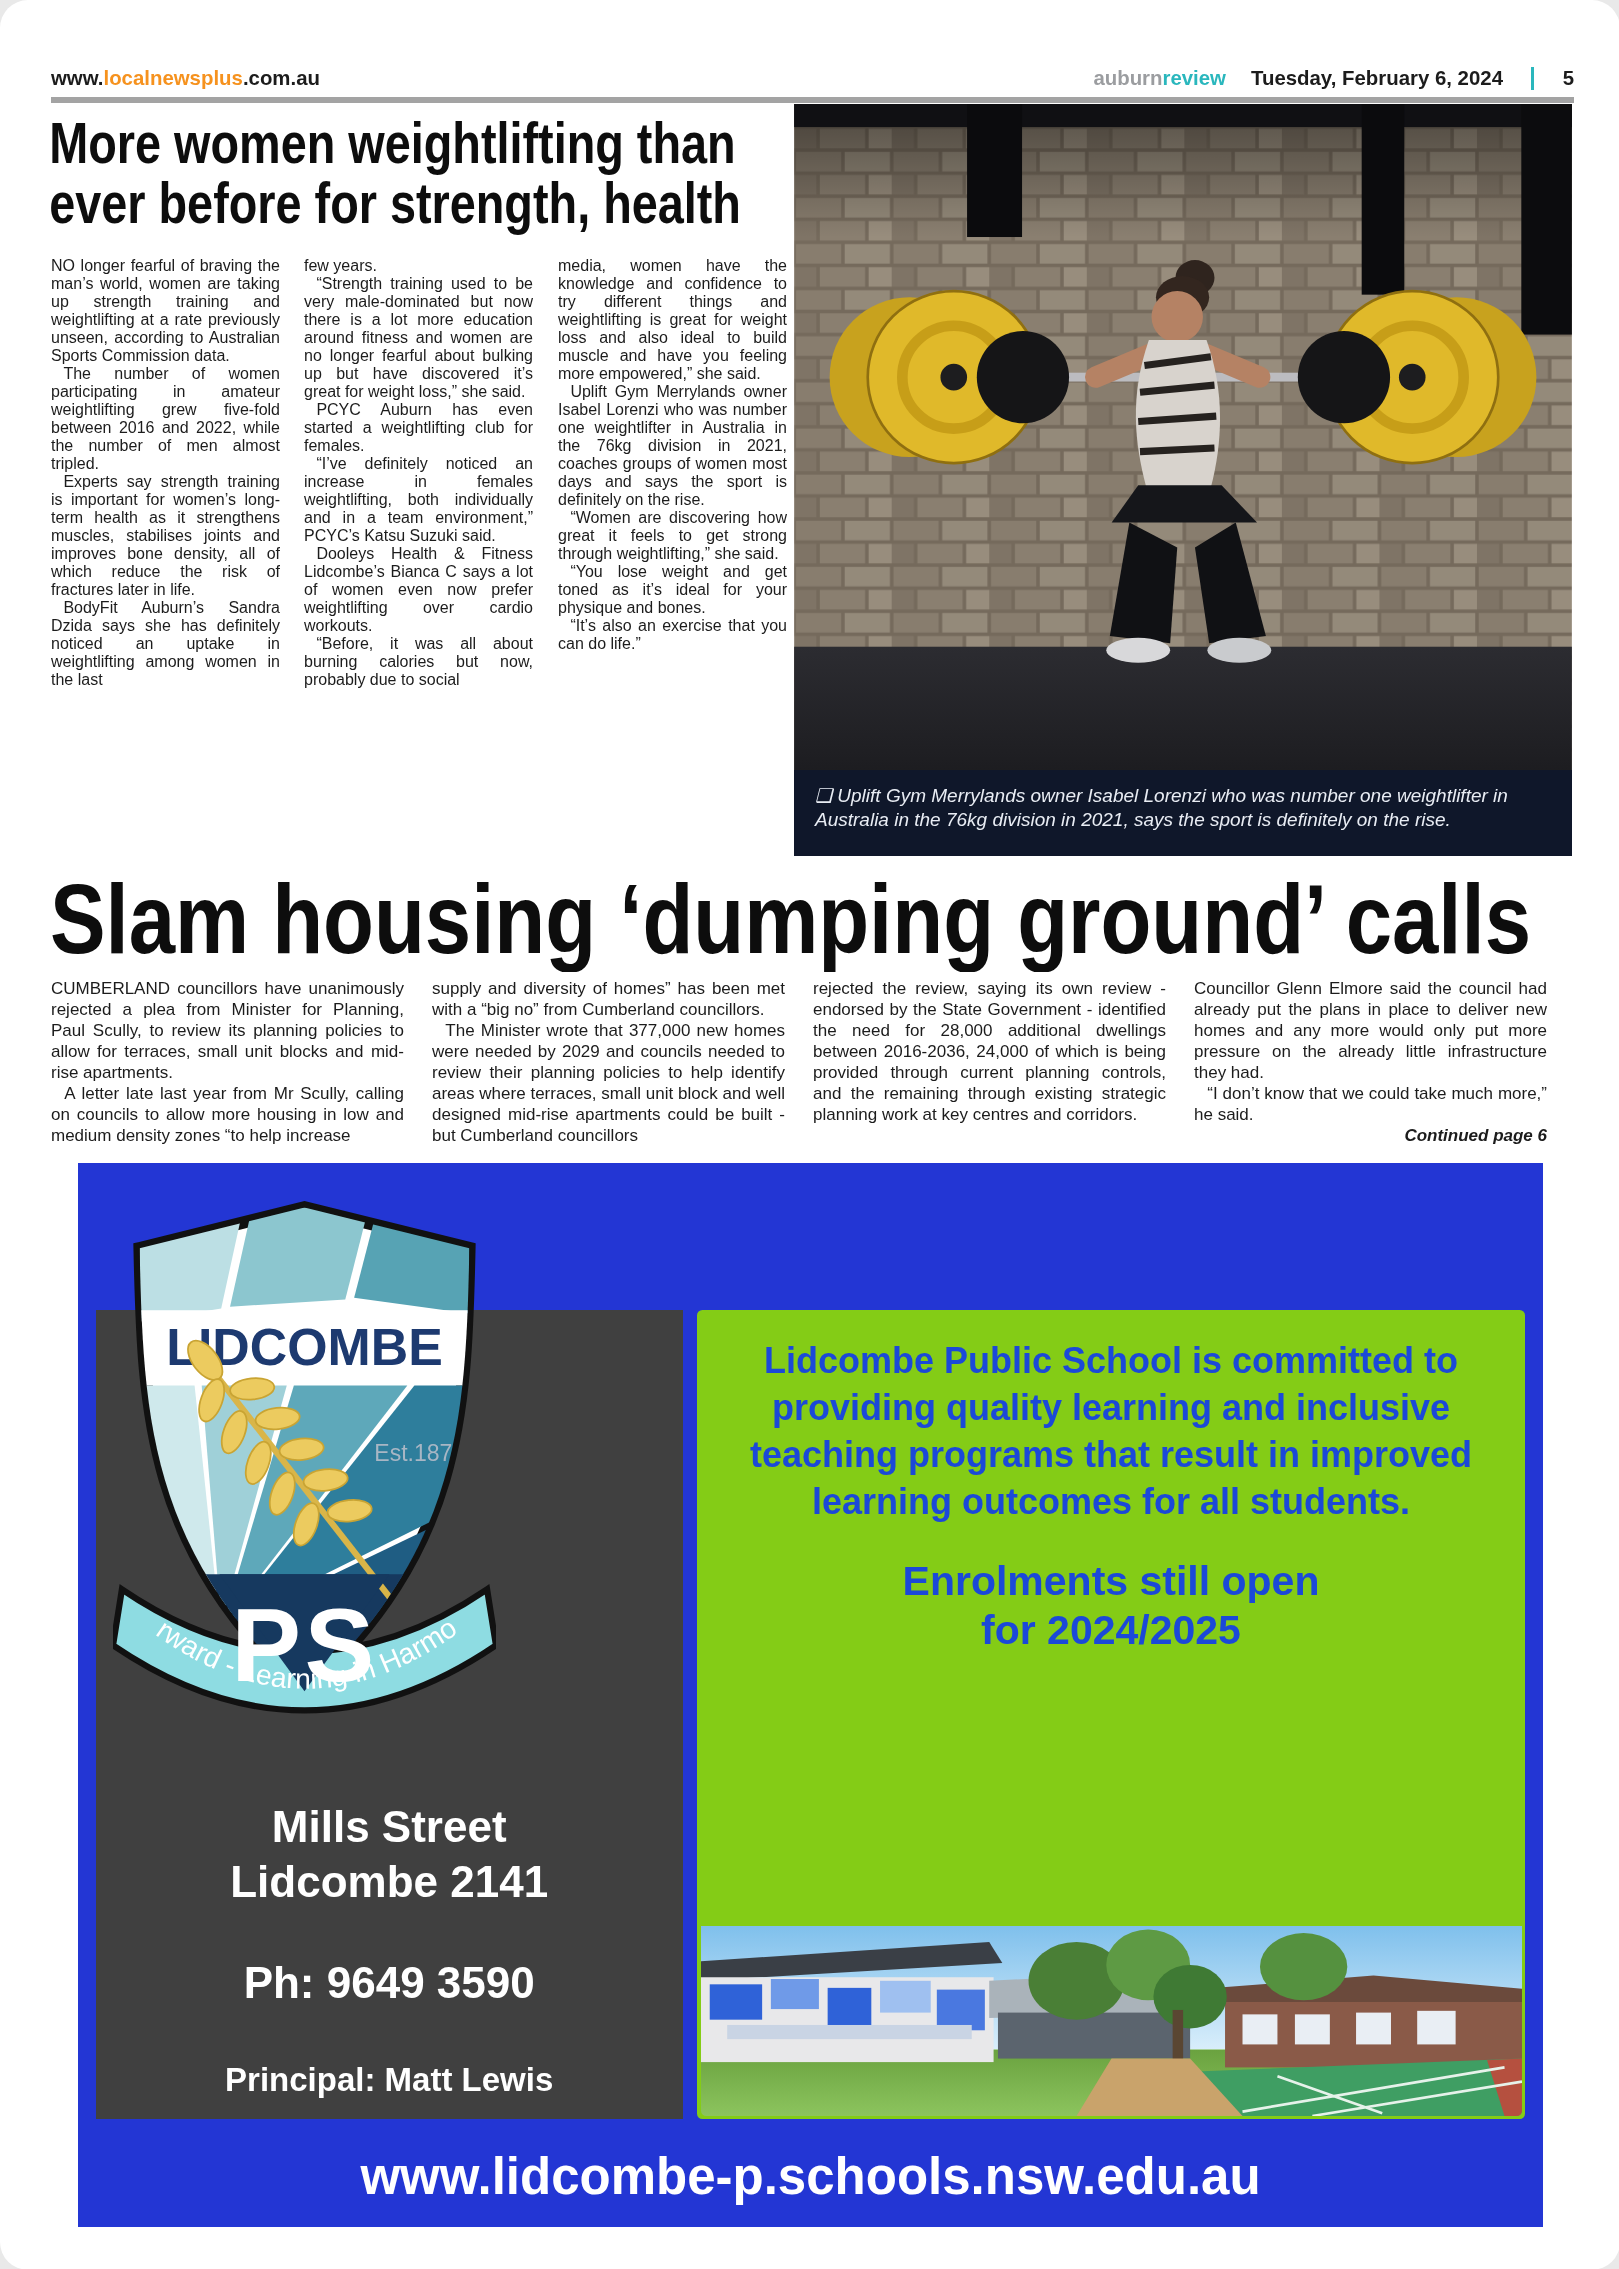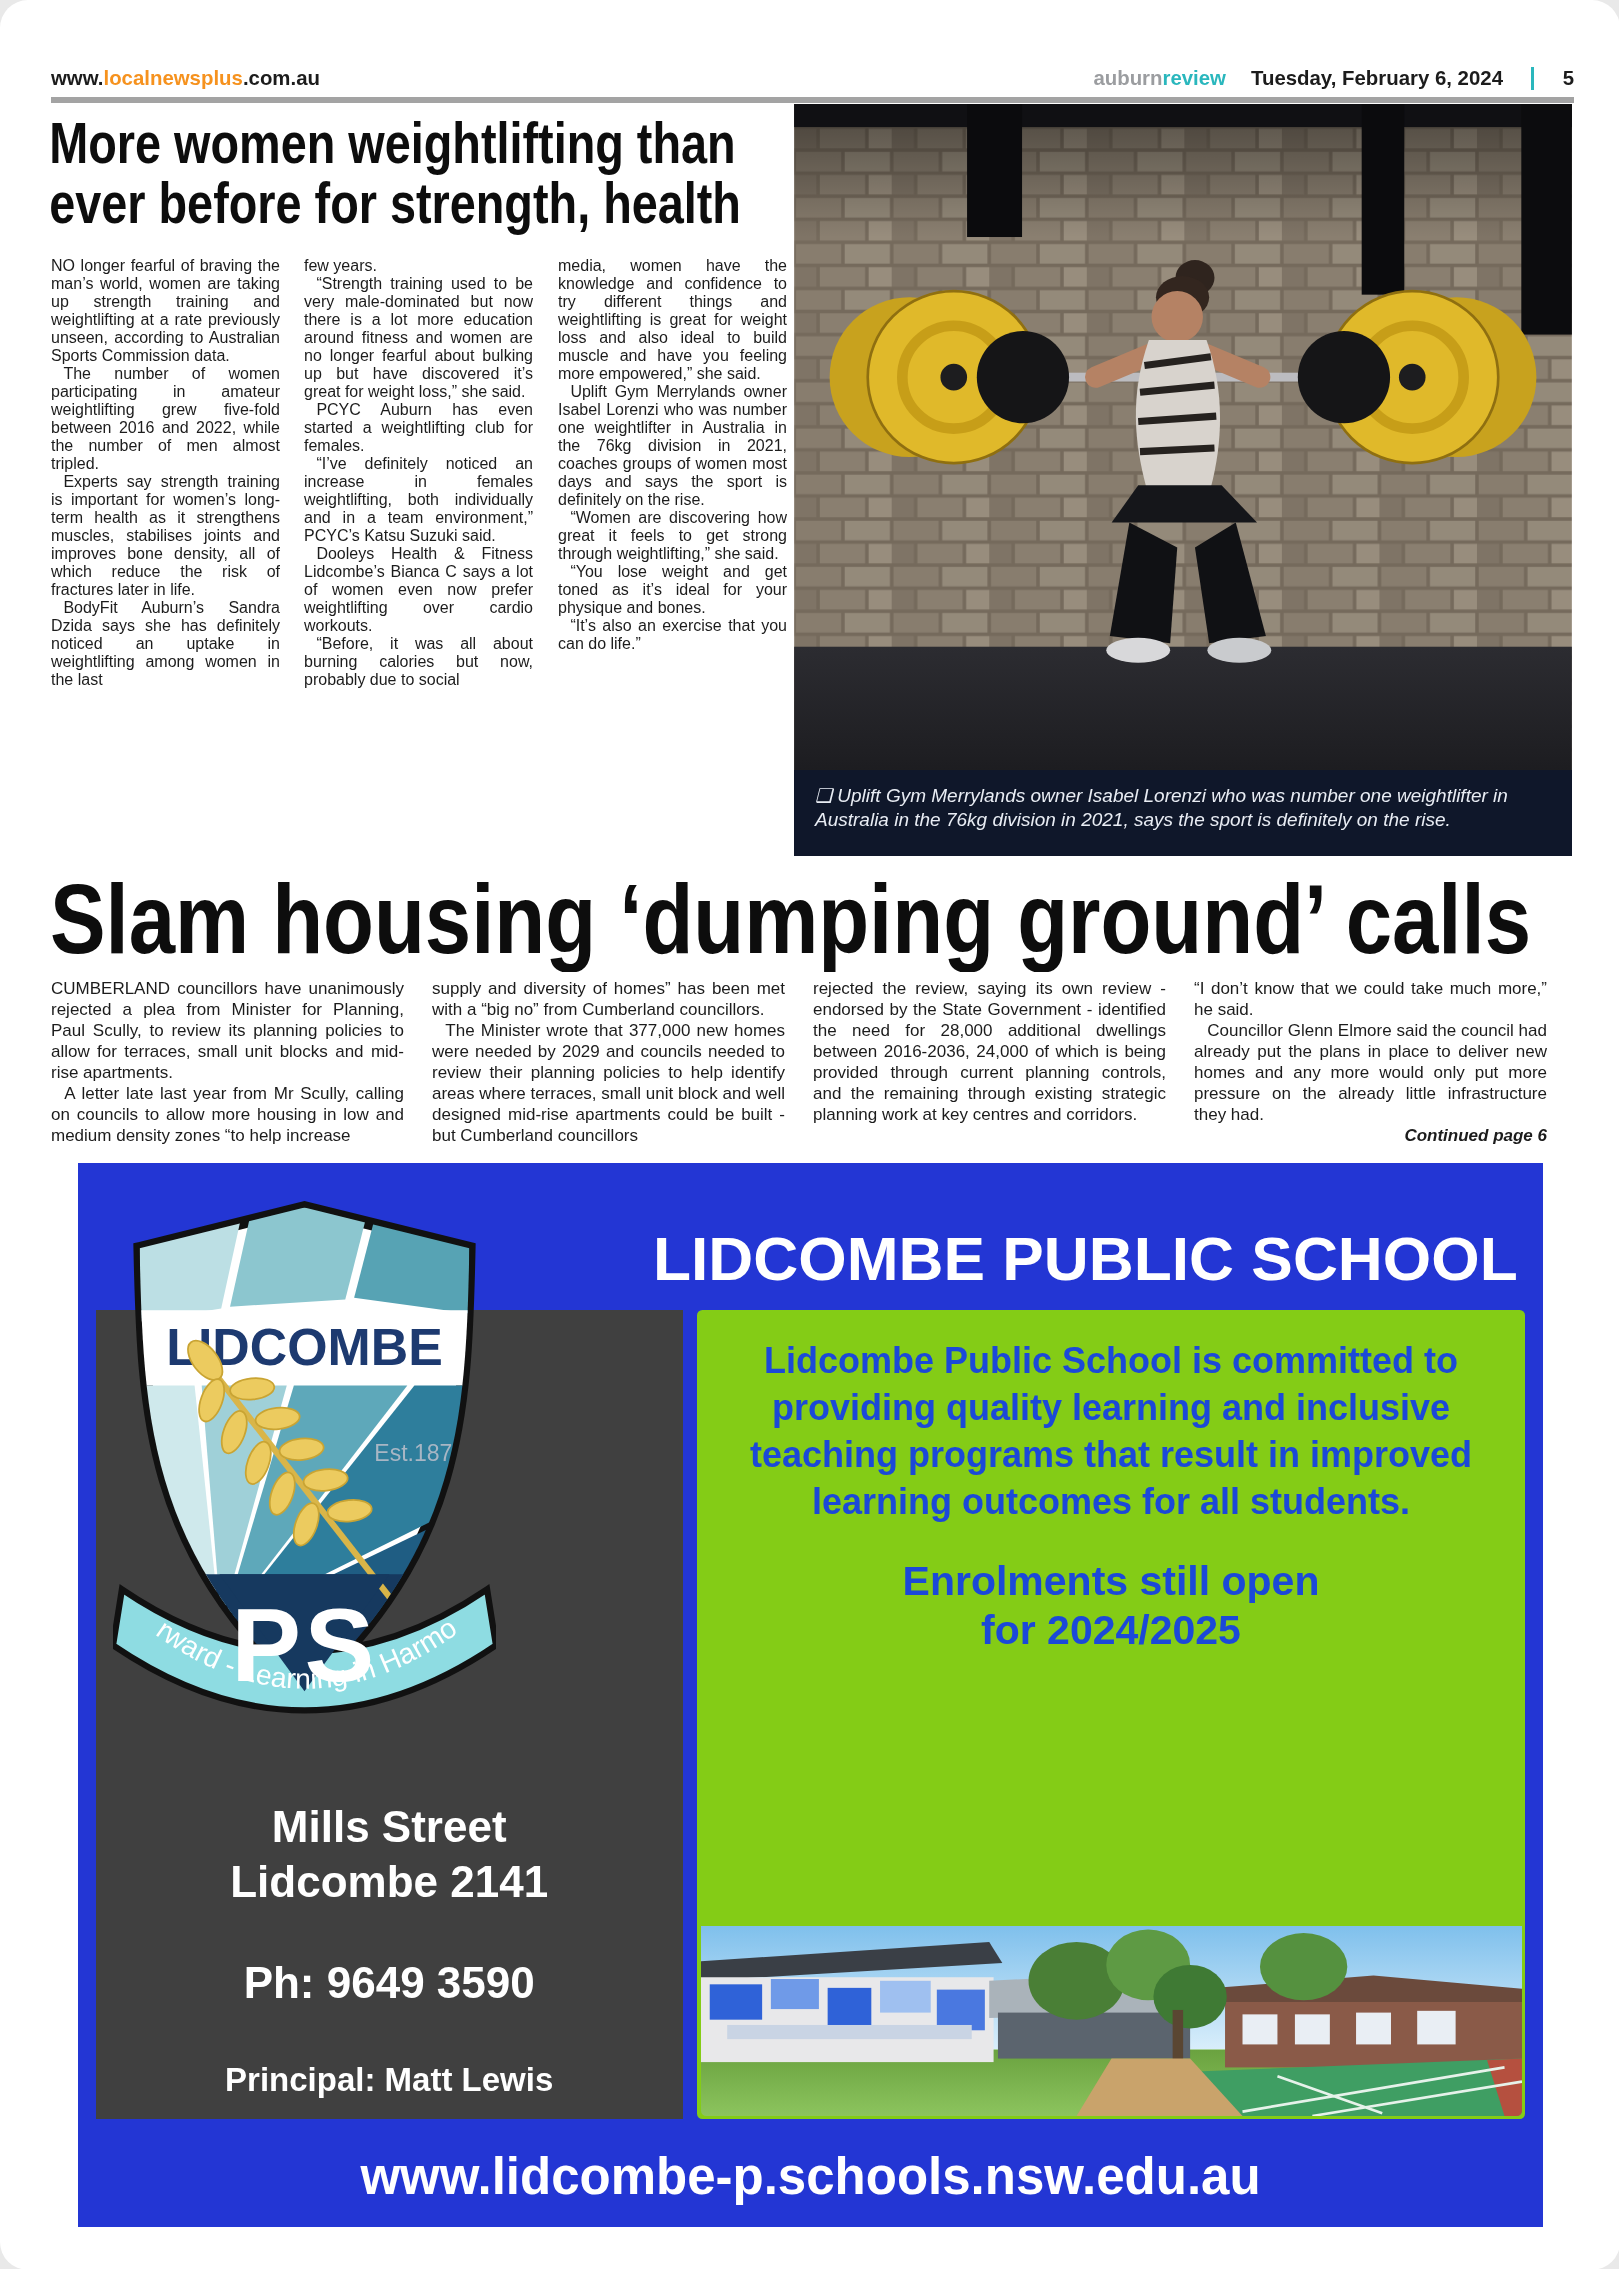--- a/index.html
+++ b/index.html
@@ -164,31 +164,26 @@
     <p>A letter late last year from Mr Scully, calling on councils to allow more housing in low and medium density zones “to help increase</p>
   </div>
   <div class="col2x d2">
     <p>supply and diversity of homes” has been met with a “big no” from Cumberland councillors.</p>
     <p>The Minister wrote that 377,000 new homes were needed by 2029 and councils needed to review their planning policies to help identify areas where terraces, small unit block and well designed mid-rise apartments could be built - but Cumberland councillors</p>
   </div>
   <div class="col2x d3">
     <p>rejected the review, saying its own review - endorsed by the State Government - identified the need for 28,000 additional dwellings between 2016-2036, 24,000 of which is being provided through current planning controls, and the remaining through existing strategic planning work at key centres and corridors.</p>
   </div>
   <div class="col2x d4">
+    <p>Councillor Glenn Elmore said the council had already put the plans in place to deliver new homes and any more would only put more pressure on the already little infrastructure they had.</p>
     <p>“I don’t know that we could take much more,” he said.</p>
-    <p>Councillor Glenn Elmore said the council had already put the plans in place to deliver new homes and any more would only put more pressure on the already little infrastructure they had.</p>
     <p class="continued">Continued page 6</p>
   </div>
 
   <div class="ad">
-    <div class="ad-title">
-      <svg width="878" height="71" viewBox="0 0 990 80">
-        <text x="0" y="62" font-size="68" font-weight="bold" fill="#ffffff" textLength="975" lengthAdjust="spacingAndGlyphs">LIDCOMBE PUBLIC SCHOOL</text>
-      </svg>
-    </div>
 
     <div class="panel-left">
       <div class="addr">
         <div class="big">Mills Street</div>
         <div class="big">Lidcombe 2141</div>
         <div class="phone">Ph: 9649 3590</div>
         <div class="principal">Principal: Matt Lewis</div>
       </div>
     </div>
 

